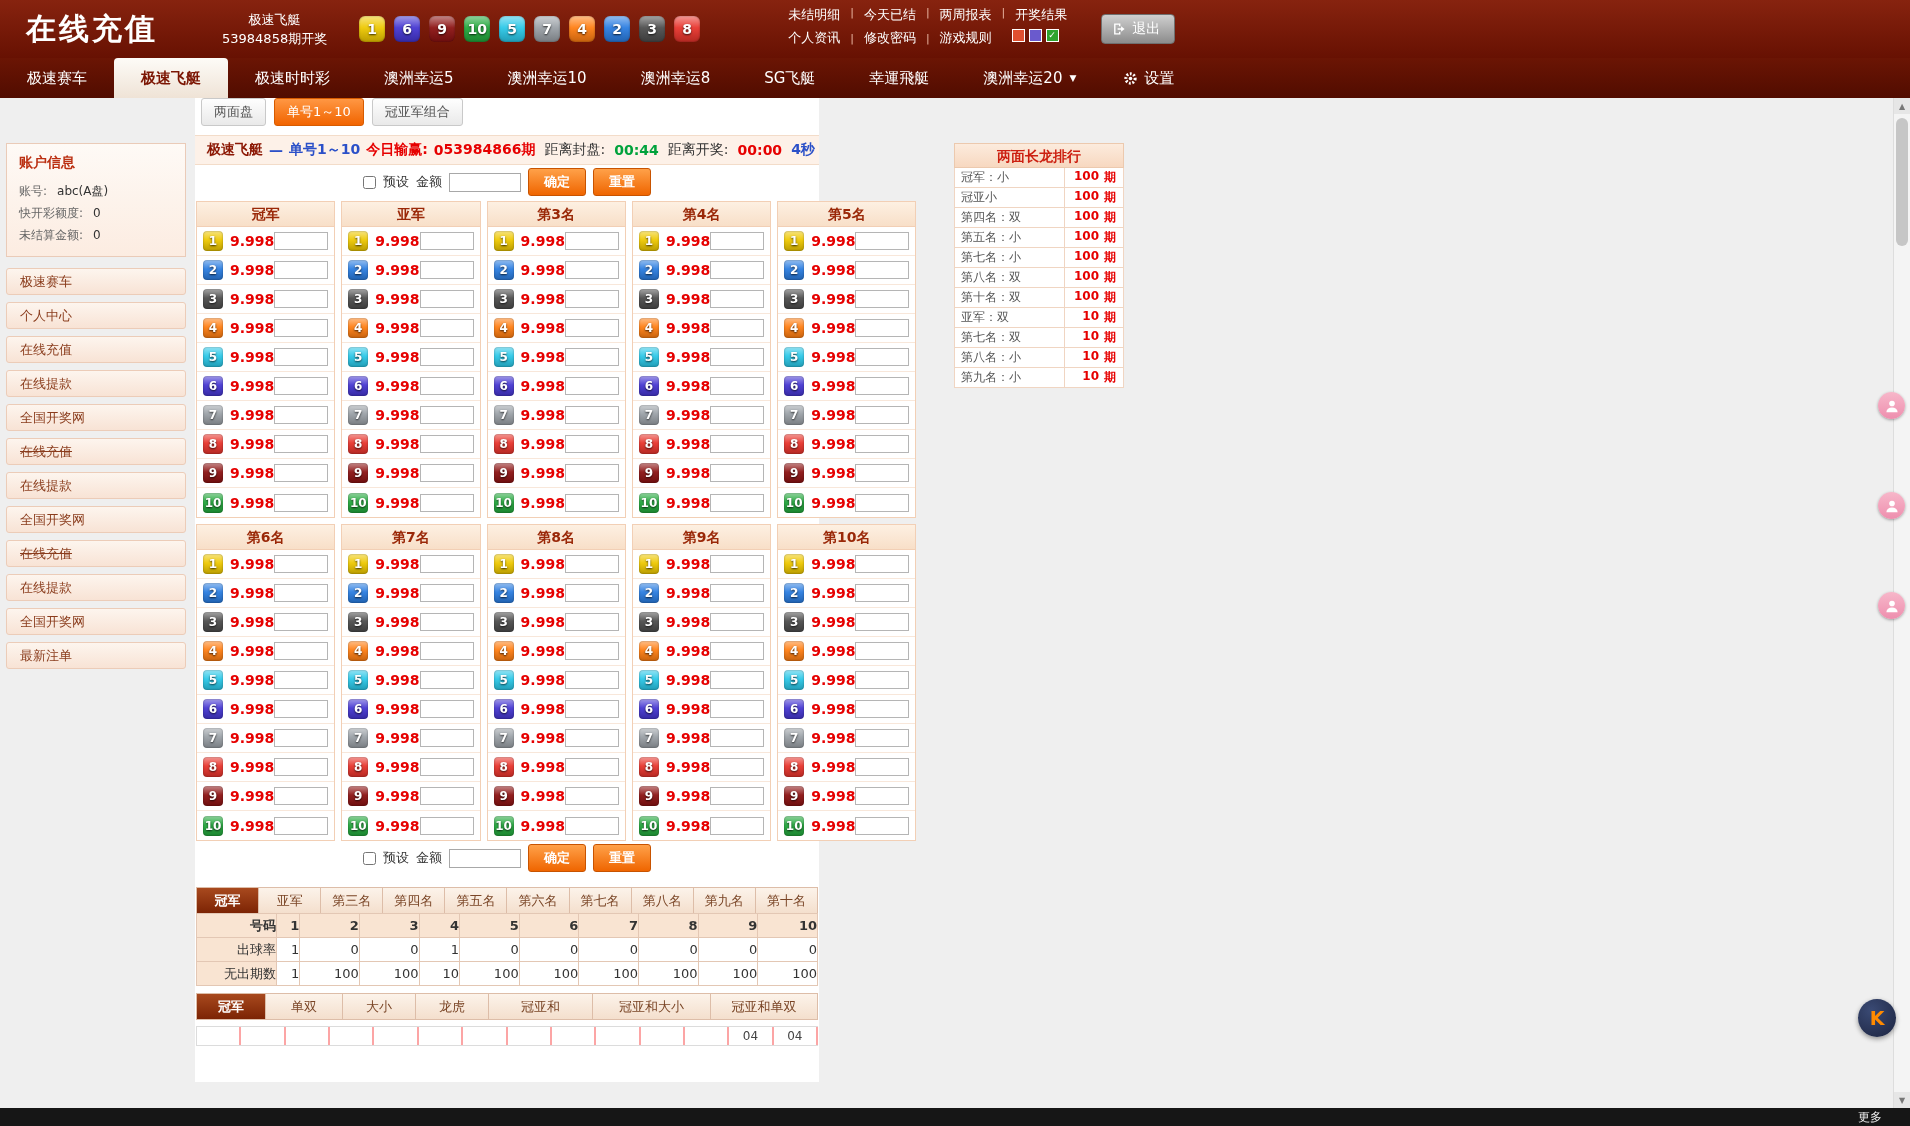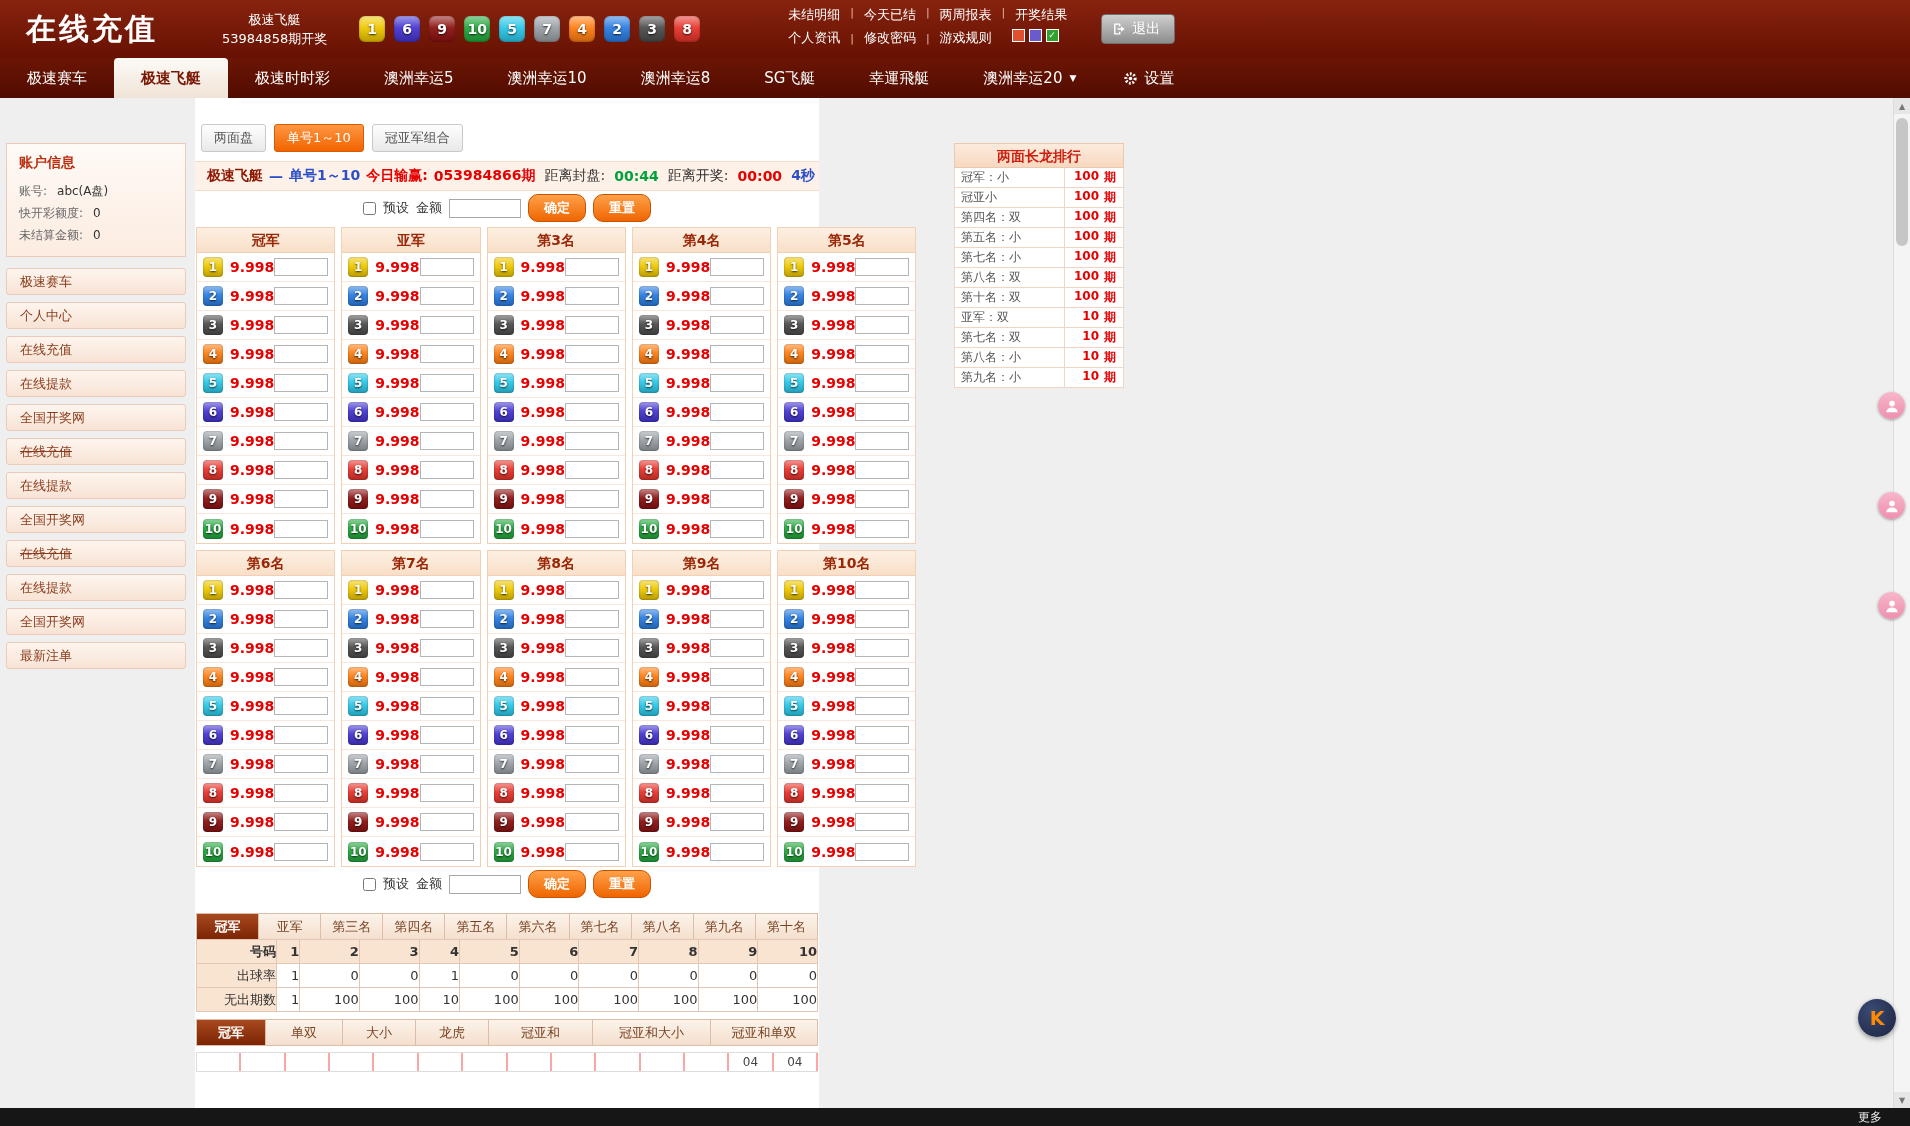--- a/index.html
+++ b/index.html
@@ -32,39 +32,39 @@
   .sidebar{position:absolute;left:6px;top:143px;width:180px}
   .account-box{background:linear-gradient(#fefaf6,#fcece1);border:1px solid #eacbb8;padding:10px 12px 10px}
   .account-title{color:#bb3012;font-size:14px;font-weight:bold;margin-bottom:8px}
   .account-row{display:flex;font-size:12px;color:#666;line-height:22px}
   .account-row .val{margin-left:10px;color:#333}
   .side-menu{margin-top:11px}
   .menu-item{height:27px;line-height:25px;margin-bottom:7px;background:linear-gradient(#fdf5ee,#f8e3d5);border:1px solid #ecccb8;border-radius:3px;padding-left:13px;color:#8a3c1c;font-size:13px;cursor:pointer;white-space:nowrap;overflow:hidden}
   .menu-item.struck{text-decoration:line-through}
 
   
-  .main{position:absolute;left:195px;top:98px;width:624px;background:#fff;padding:26px 0 36px}
+  .main{position:absolute;left:195px;top:98px;width:624px;background:#fff;padding:0 0 36px}
   .subtabs{display:flex;gap:8px;padding-left:6px}
   .subtab{background:linear-gradient(#fefefe,#e9e9e9);border:1px solid #c9c9c9;border-radius:3px;color:#555;font-size:13px;padding:4px 12px;cursor:pointer;white-space:nowrap}
   .subtab.active{background:linear-gradient(#ff9743,#f16400);border-color:#d75b00;color:#fff}
 
   .infobar{margin-top:9px;background:#fdf1e8;border-top:1px solid #f3dcc9;border-bottom:1px solid #f3dcc9;height:30px;display:flex;align-items:center;padding:0 12px;font-size:14px;white-space:nowrap}
   .info-left{display:flex;align-items:center;gap:6px}
   .ib-game{color:#8c1804;font-weight:bold}
   .ib-mode{color:#2b50c8;font-weight:bold}
   .ib-red{color:#e60000;font-weight:bold}
   .ib-green{color:#00a23c;font-weight:bold}
   .ib-blue{color:#2b50c8;font-weight:bold}
   .ib-dark{color:#333}
   .info-right{margin-left:auto;display:flex;align-items:center;gap:9px;padding-right:8px}
 
   .preset-row{display:flex;align-items:center;justify-content:center;gap:7px;height:34px;font-size:13px;color:#333}
   .preset-row input[type=checkbox]{width:13px;height:13px;cursor:pointer}
   .amount-input{width:72px;height:19px;border:1px solid #a8a8a8;font-size:12px;padding:0 3px}
-  .btn-orange{background:linear-gradient(#ffa149,#ef6500);border:1px solid #c85300;border-radius:10px;color:#fff;font-size:13px;font-weight:bold;padding:4px 15px;cursor:pointer;font-family:inherit}
+  .btn-orange{background:linear-gradient(#ffa149,#ef6500);border:1px solid #c85300;border-radius:3px;color:#fff;font-size:13px;font-weight:bold;padding:4px 15px;cursor:pointer;font-family:inherit}
 
   .bet-grid{display:grid;grid-template-columns:repeat(5,1fr);gap:6px;margin-top:2px;padding:0 1px}
   .panel{border:1px solid #f2cfb5;background:#fff}
   .panel-header{height:25px;line-height:25px;text-align:center;background:linear-gradient(#fdf0e2,#f8dfc8);border-bottom:1px solid #f2cfb5;color:#9a2808;font-weight:bold;font-size:14px}
   .bet-row{display:flex;align-items:center;height:29px;padding:0 6px;border-bottom:1px solid #f8e7da}
   .bet-row:last-child{border-bottom:none}
   .ball-sm{width:20px;height:20px;border-radius:4px;font-size:12px;flex:0 0 auto}
   .bet-row .odds{color:#e60000;font-weight:bold;font-size:14px;margin-left:7px}
   .bet-input{margin-left:auto;width:54px;height:18px;border:1px solid #b5b5b5;font-size:12px;padding:0 2px}
 

